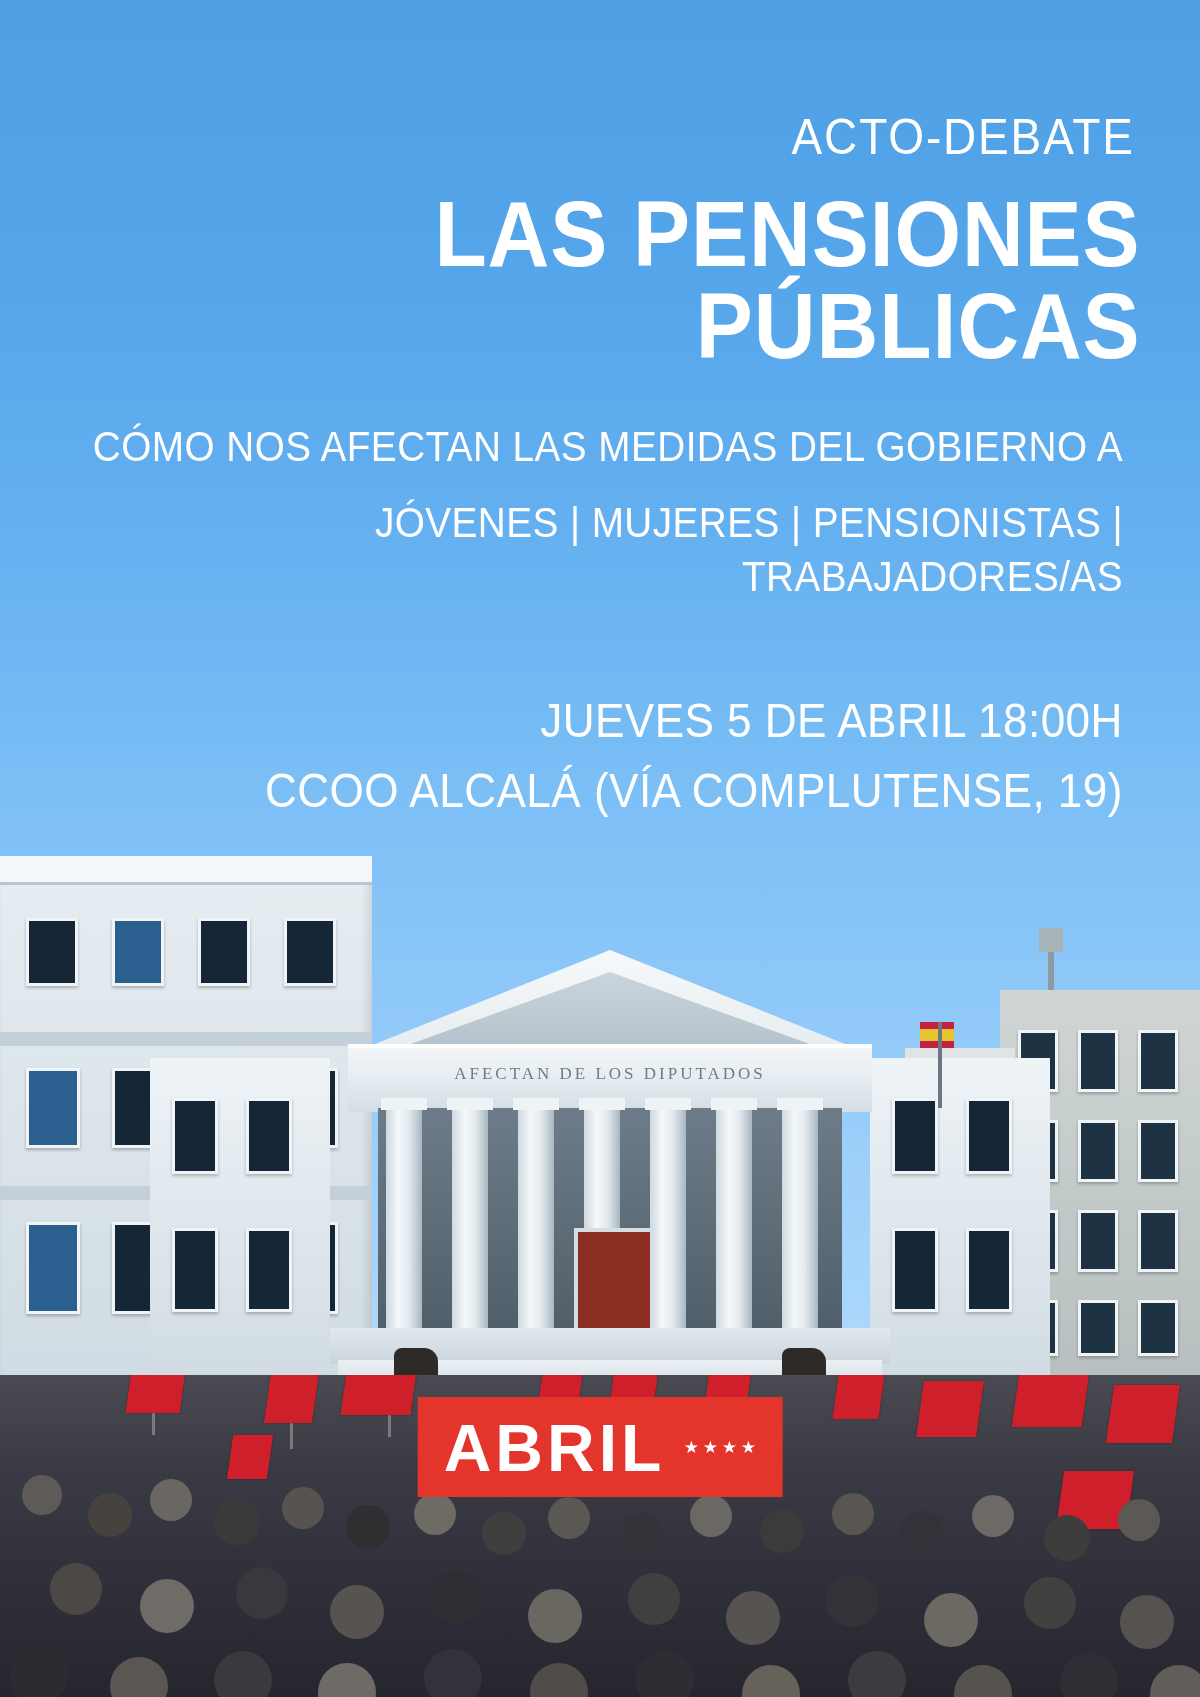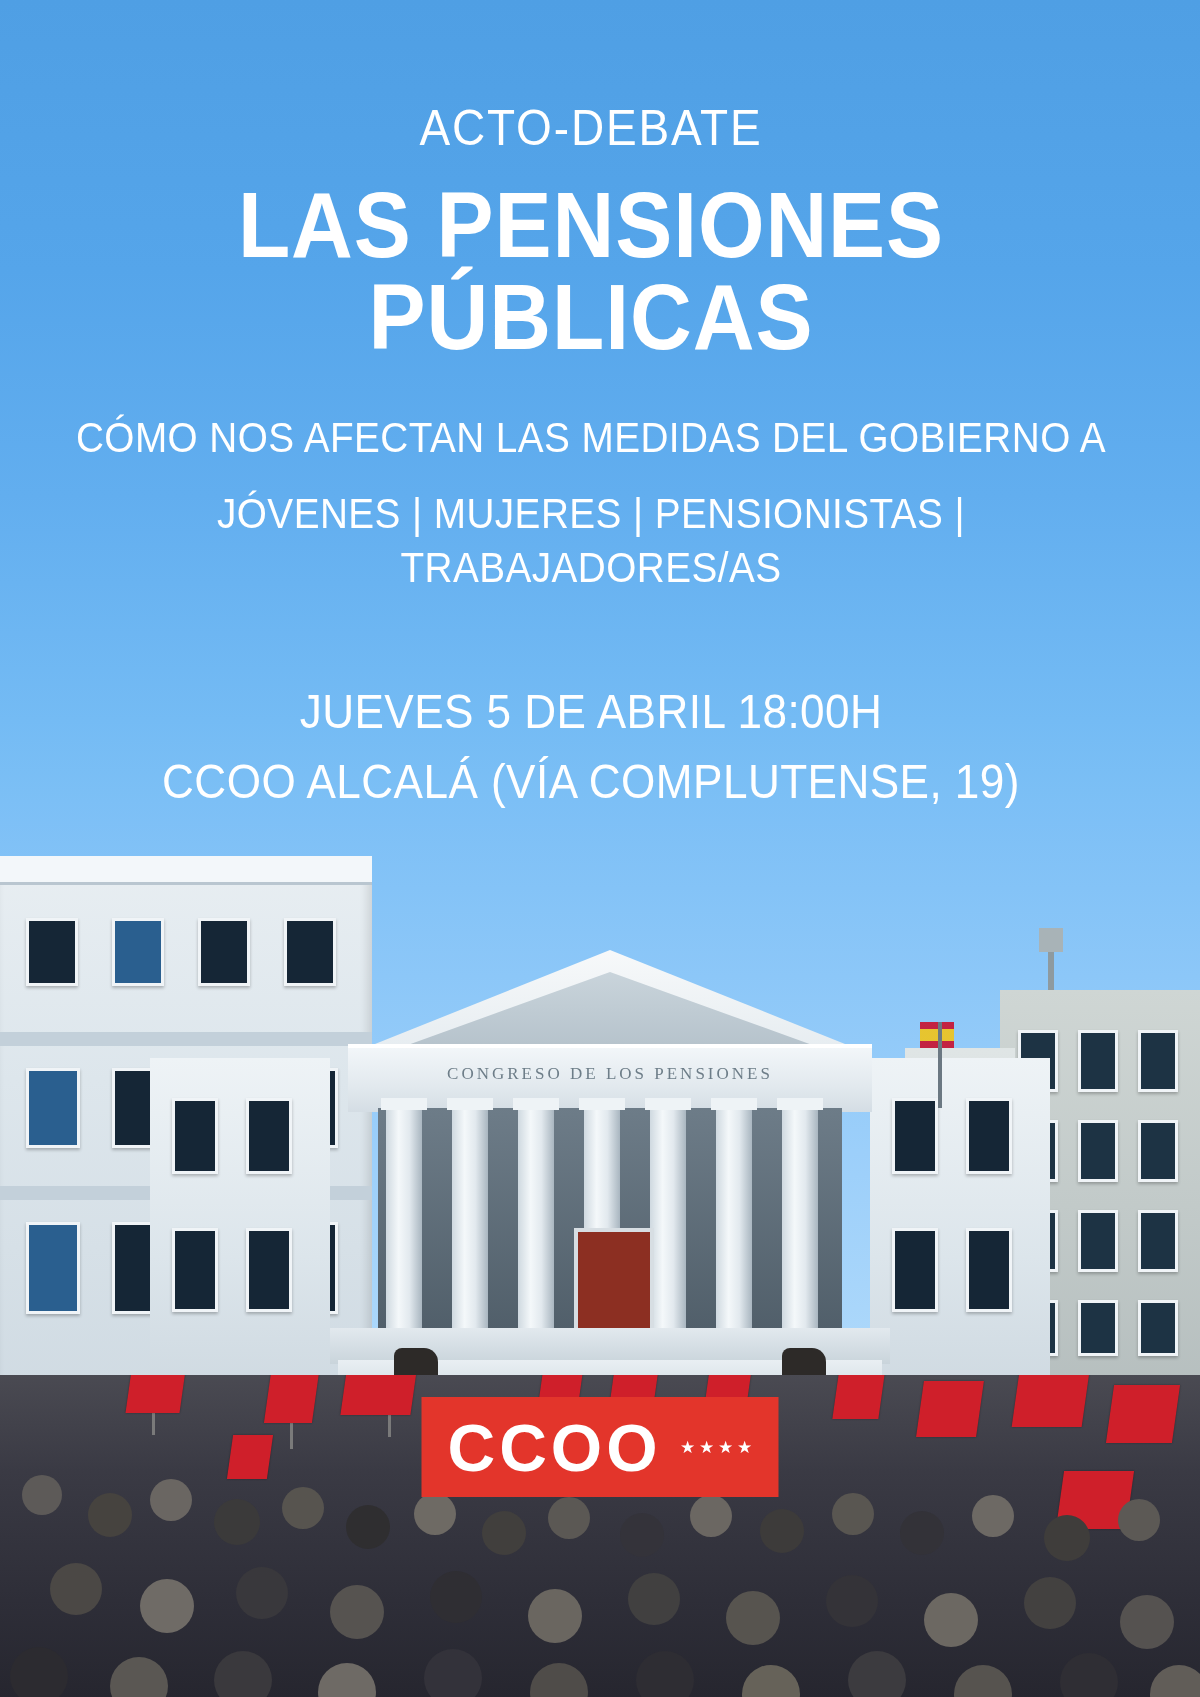--- a/index.html
+++ b/index.html
@@ -20,23 +20,23 @@
   .sky {
     position: absolute;
     left: 0; top: 0;
     width: 1200px; height: 900px;
     background: linear-gradient(180deg, #4f9fe4 0%, #55a5ea 30%, #62aeef 55%, #74bbf4 80%, #86c5f7 100%);
   }
 
   
   .text-block {
     position: absolute;
-    left: 0; top: 7px;
+    left: 0; top: 16px;
     width: 1182px;
-    text-align: center;
+    text-align: right;
     color: #ffffff;
     z-index: 20;
   }
   .kicker {
     margin-top: 96px;
     font-size: 50px;
     letter-spacing: 2px;
     font-weight: 400;
     line-height: 1;
     text-transform: uppercase;
@@ -402,21 +402,21 @@
       <div class="win dark" style="left:22px; top:170px; width:40px; height:78px;"></div>
       <div class="win dark" style="left:96px; top:170px; width:40px; height:78px;"></div>
     </div>
 
     <div class="congress">
       <div class="flag"></div>
       <div class="flagpole"></div>
       <div class="pediment"></div>
       <div class="pediment-inner"></div>
       <div class="architrave">
-        <div class="frieze-text">CONGRESO DE LOS PENSIONES</div>
+        <div class="frieze-text">AFECTAN DE LOS DIPUTADOS</div>
       </div>
       <div class="colonnade">
         <div class="col" style="left:8px;"></div>
         <div class="col" style="left:74px;"></div>
         <div class="col" style="left:140px;"></div>
         <div class="col" style="left:206px;"></div>
         <div class="col" style="left:272px;"></div>
         <div class="col" style="left:338px;"></div>
         <div class="col" style="left:404px;"></div>
         <div class="door"></div>
@@ -487,21 +487,21 @@
       <div class="head" style="left:848px; top:276px; width:58px; height:58px; background:#3c3b3f;"></div>
       <div class="head" style="left:954px; top:290px; width:58px; height:58px; background:#56534f;"></div>
       <div class="head" style="left:1060px; top:278px; width:58px; height:58px; background:#2f2e34;"></div>
       <div class="head" style="left:1150px; top:290px; width:58px; height:58px; background:#615d58;"></div>
     </div>
   </div>
 
   <div class="logo-wrap">
     <div class="logo-box">
       <div class="logo-inner">
-        <span class="ccoo-word">CCOO</span>
+        <span class="ccoo-word">ABRIL</span>
         <span class="stars">
           <span class="star">★</span>
           <span class="star">★</span>
           <span class="star">★</span>
           <span class="star">★</span>
         </span>
       </div>
     </div>
   </div>
 

